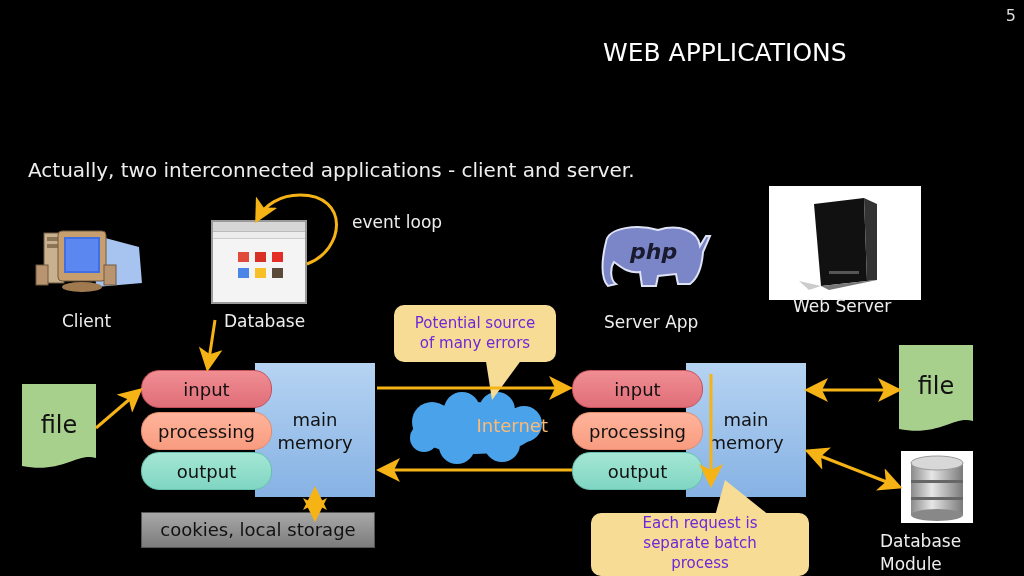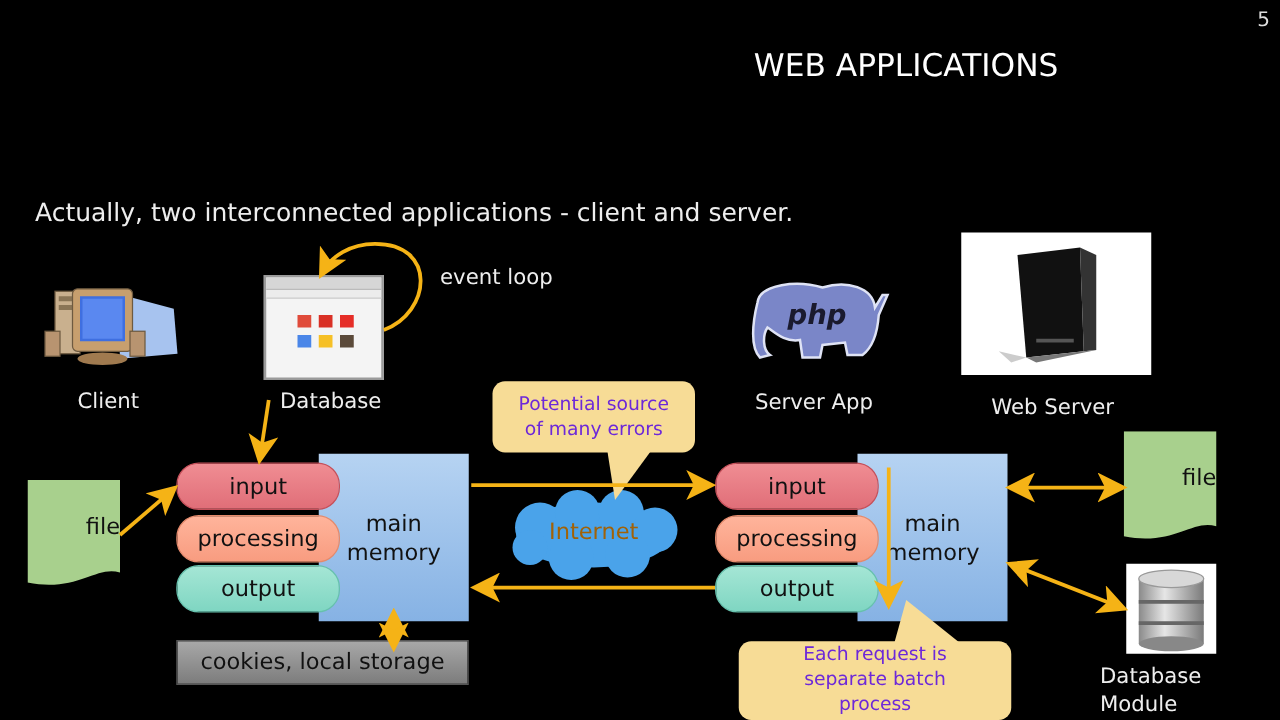--- a/index.html
+++ b/index.html
@@ -12,21 +12,21 @@
   .label { font-size:17px; color:#eee; text-align:left; white-space:nowrap; }
   .block { border-radius:18px; color:#111; font-size:18px; text-align:center;
            box-sizing:border-box; display:flex; align-items:center; justify-content:center; }
   .input { background:linear-gradient(#f08d93,#e06e78); border:1px solid #c5505a; }
   .proc { background:linear-gradient(#ffb49b,#f89c80); border:1px solid #e48a6c; }
   .out { background:linear-gradient(#a5e6d5,#7fd6c2); border:1px solid #66c1ad; }
   .mem { background:linear-gradient(#b6d3f2,#86b2e4); color:#111; font-size:18px;
          text-align:center; box-sizing:border-box; line-height:23px; }
   .callout { background:#f7dc96; color:#6d28d9; border-radius:10px; text-align:center;
              font-size:15px; line-height:20px; box-sizing:border-box; }
-  .file-shape { color:#111; font-size:18px; text-align:right; }
+  .file-shape { color:#111; font-size:24px; text-align:center; }
   .storage { background:linear-gradient(#a8a8a8,#7c7c7c); border:1px solid #555;
              color:#111; font-size:18px; text-align:center; box-sizing:border-box; line-height:34px; }
   svg.overlay { position:absolute; left:0; top:0; }
 </style>
 </head>
 <body>
 
 <div class="abs page-num">5</div>
 <div class="abs title">WEB APPLICATIONS</div>
 <div class="abs subtitle">Actually, two interconnected applications - client and server.</div>
@@ -79,21 +79,21 @@
     <ellipse cx="73" cy="36" rx="62" ry="26"></ellipse>
     <circle cx="30" cy="30" r="20"></circle>
     <circle cx="60" cy="18" r="18"></circle>
     <circle cx="95" cy="18" r="18"></circle>
     <circle cx="122" cy="32" r="18"></circle>
     <circle cx="100" cy="52" r="18"></circle>
     <circle cx="55" cy="54" r="18"></circle>
     <circle cx="22" cy="46" r="14"></circle>
   </g>
 </svg>
-<div class="abs" style="left:402px;top:415px;width:146px;text-align:center;font-size:18px;color:#a16207">Internet</div>
+<div class="abs" style="left:402px;top:415px;width:146px;text-align:right;font-size:18px;color:#fdba74">Internet</div>
 
 <svg class="abs" style="left:480px;top:355px" width="50" height="50">
   <path d="M5 0 L45 0 L12 45 Z" fill="#f7dc96"></path>
 </svg>
 <div class="abs callout" style="left:394px;top:305px;width:162px;height:57px;padding-top:8px">
   <div>Potential source</div>
   <div>of many errors</div>
 </div>
 
 <svg class="abs" style="left:598px;top:222px" width="115" height="72">
@@ -104,21 +104,21 @@
 
 <div class="abs" style="left:769px;top:186px;width:152px;height:114px;background:#fff">
   <svg width="152" height="114">
     <path d="M45 18 L95 12 L98 95 L52 100 Z" fill="#111"></path>
     <path d="M95 12 L108 18 L108 94 L98 95 Z" fill="#333"></path>
     <path d="M52 100 L98 95 L108 94 L60 104 Z" fill="#777"></path>
     <rect x="60" y="85" width="30" height="3" fill="#555"></rect>
     <path d="M30 95 L52 100 L40 104 Z" fill="#ccc"></path>
   </svg>
 </div>
-<div class="abs label" style="left:793px;top:316px">Web Server</div>
+<div class="abs label" style="left:793px;top:296px">Web Server</div>
 
 <div class="abs mem" style="left:686px;top:363px;width:120px;height:134px;padding-top:45px">
   <div>main</div>
   <div>memory</div>
 </div>
 <div class="abs block input" style="left:572px;top:370px;width:131px;height:38px">input</div>
 <div class="abs block proc" style="left:572px;top:412px;width:131px;height:38px">processing</div>
 <div class="abs block out" style="left:572px;top:452px;width:131px;height:38px">output</div>
 
 <svg class="abs" style="left:715px;top:480px" width="60" height="40">

